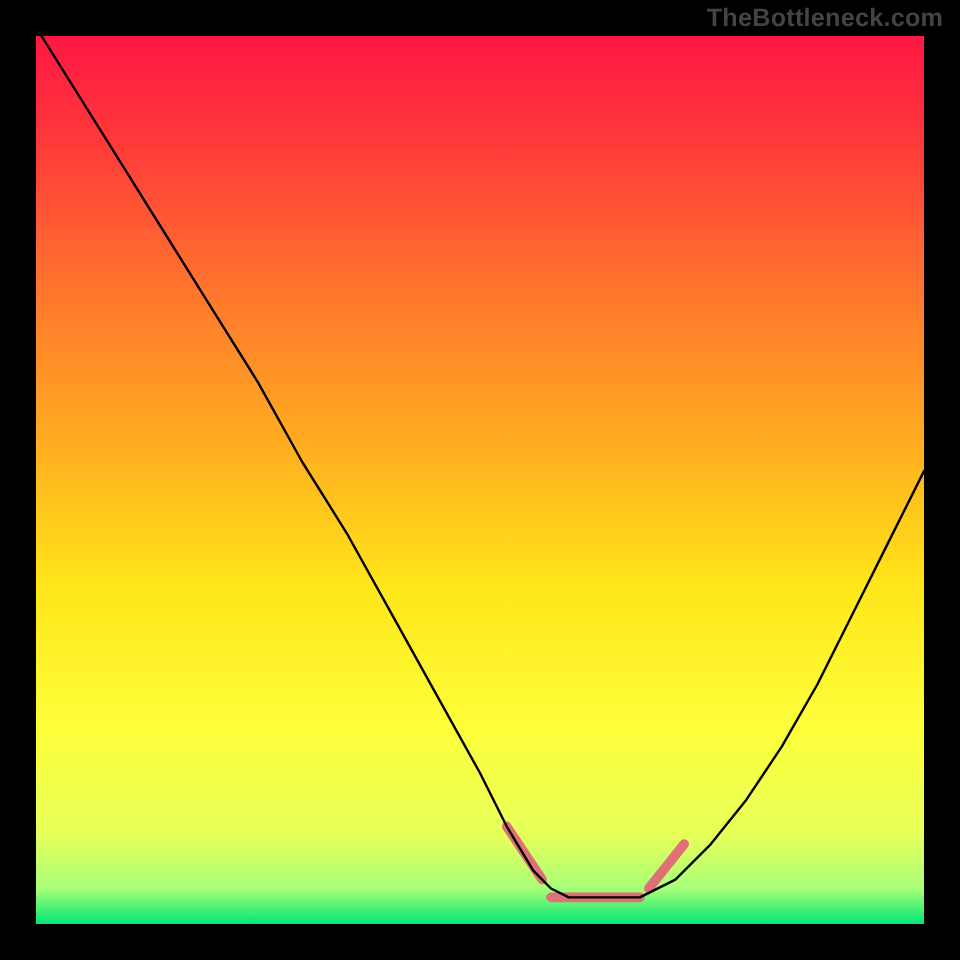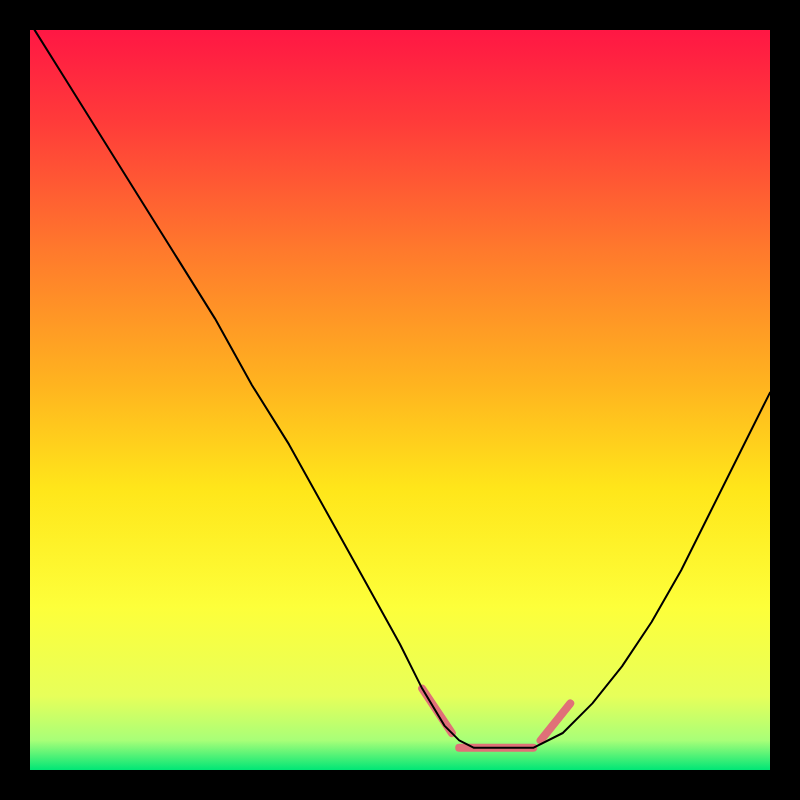--- a/index.html
+++ b/index.html
@@ -28,20 +28,21 @@
     user-select: none;
   }
   svg {
     display: block;
   }
 </style>
 </head>
 <body>
 
 <div class="frame">
+  <div class="watermark">TheBottleneck.com</div>
   <svg id="chart-svg" width="800" height="800" viewBox="0 0 800 800">
     <defs>
       <linearGradient id="bg-grad" x1="0" y1="0" x2="0" y2="1">
           <stop offset="0%" stop-color="#ff1744"></stop>
           <stop offset="12%" stop-color="#ff3a3a"></stop>
           <stop offset="30%" stop-color="#ff7a2c"></stop>
           <stop offset="48%" stop-color="#ffb41f"></stop>
           <stop offset="62%" stop-color="#ffe61a"></stop>
           <stop offset="78%" stop-color="#fdff3a"></stop>
           <stop offset="90%" stop-color="#e7ff5a"></stop>

